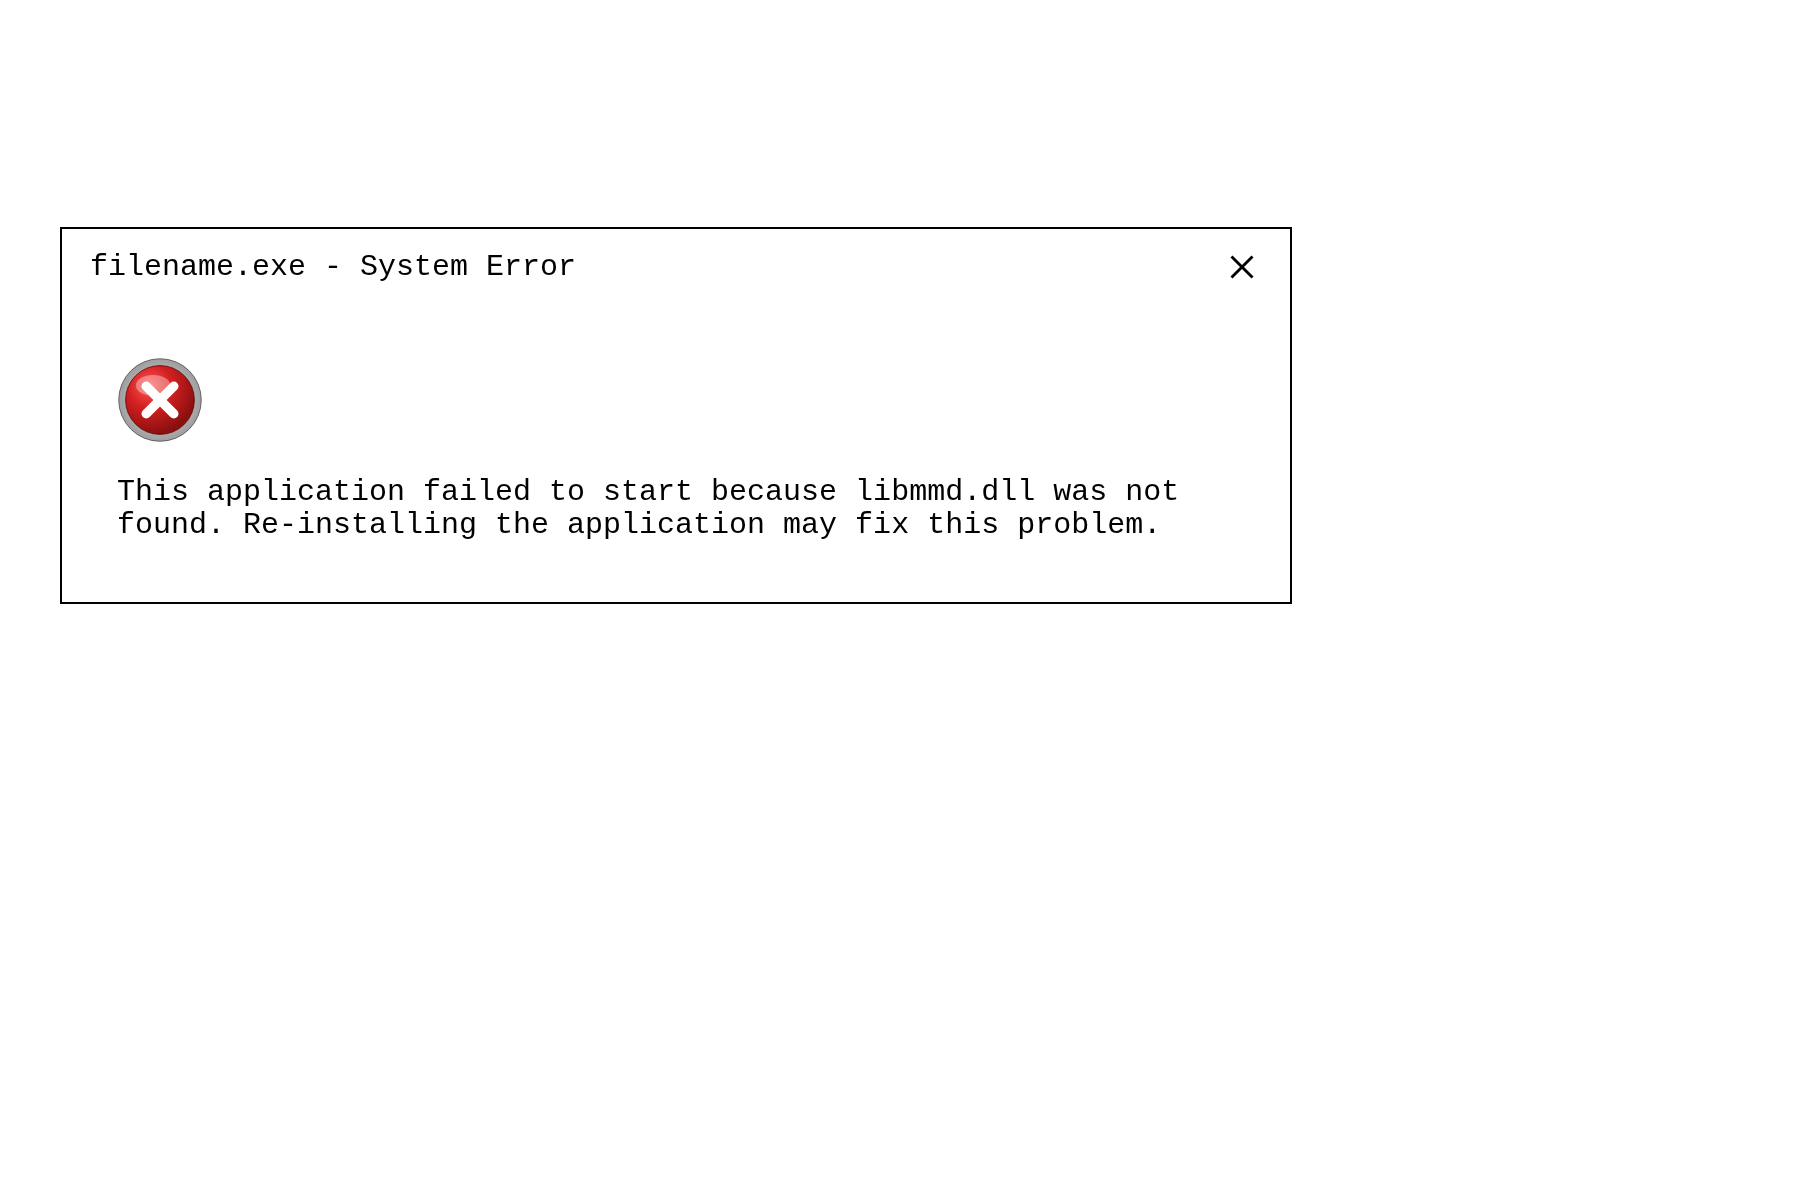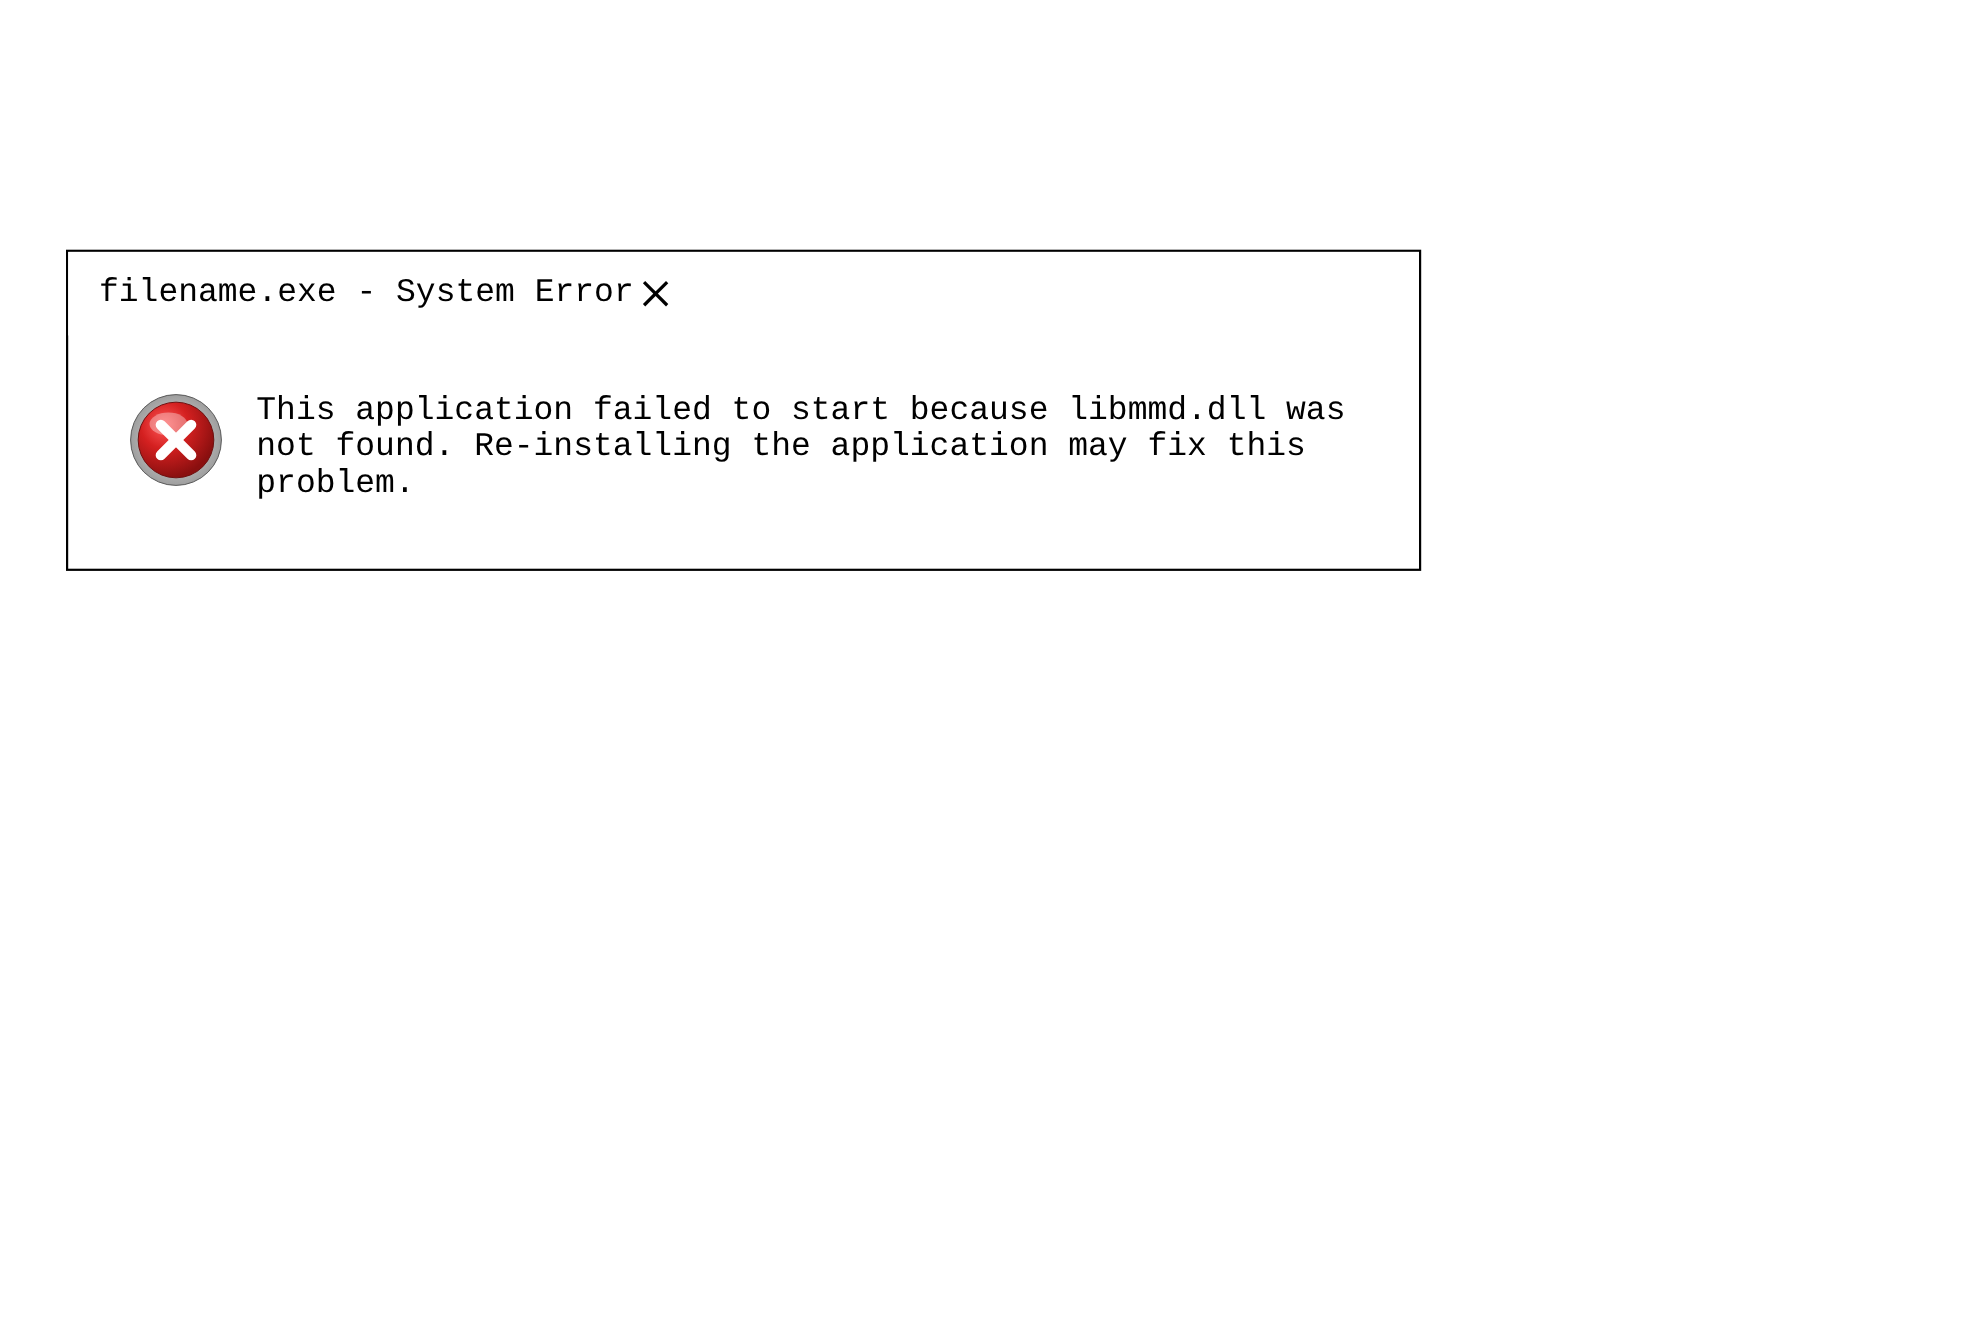--- a/index.html
+++ b/index.html
@@ -17,20 +17,21 @@
     .dialog {
       position: absolute;
       left: 60px;
       top: 227px;
       width: 1232px;
       border: 2px solid #000;
       background: #ffffff;
     }
     .titlebar {
       display: flex;
+      justify-content: space-between;
       align-items: center;
       padding: 18px 28px 18px 28px;
       background: #ffffff;
     }
     .titlebar-title {
       font-size: 30px;
       font-family: "Courier New", monospace;
       color: #000;
       letter-spacing: 0px;
     }
@@ -44,20 +45,21 @@
     }
     .close-btn svg {
       width: 28px;
       height: 28px;
     }
     .content-area {
       display: flex;
       align-items: flex-start;
       padding: 50px 28px 60px 55px;
       gap: 30px;
+      flex-direction: column;
     }
     .error-icon-wrap {
       flex-shrink: 0;
       width: 86px;
       height: 86px;
       display: flex;
       align-items: center;
       justify-content: center;
       margin-top: 2px;
     }

